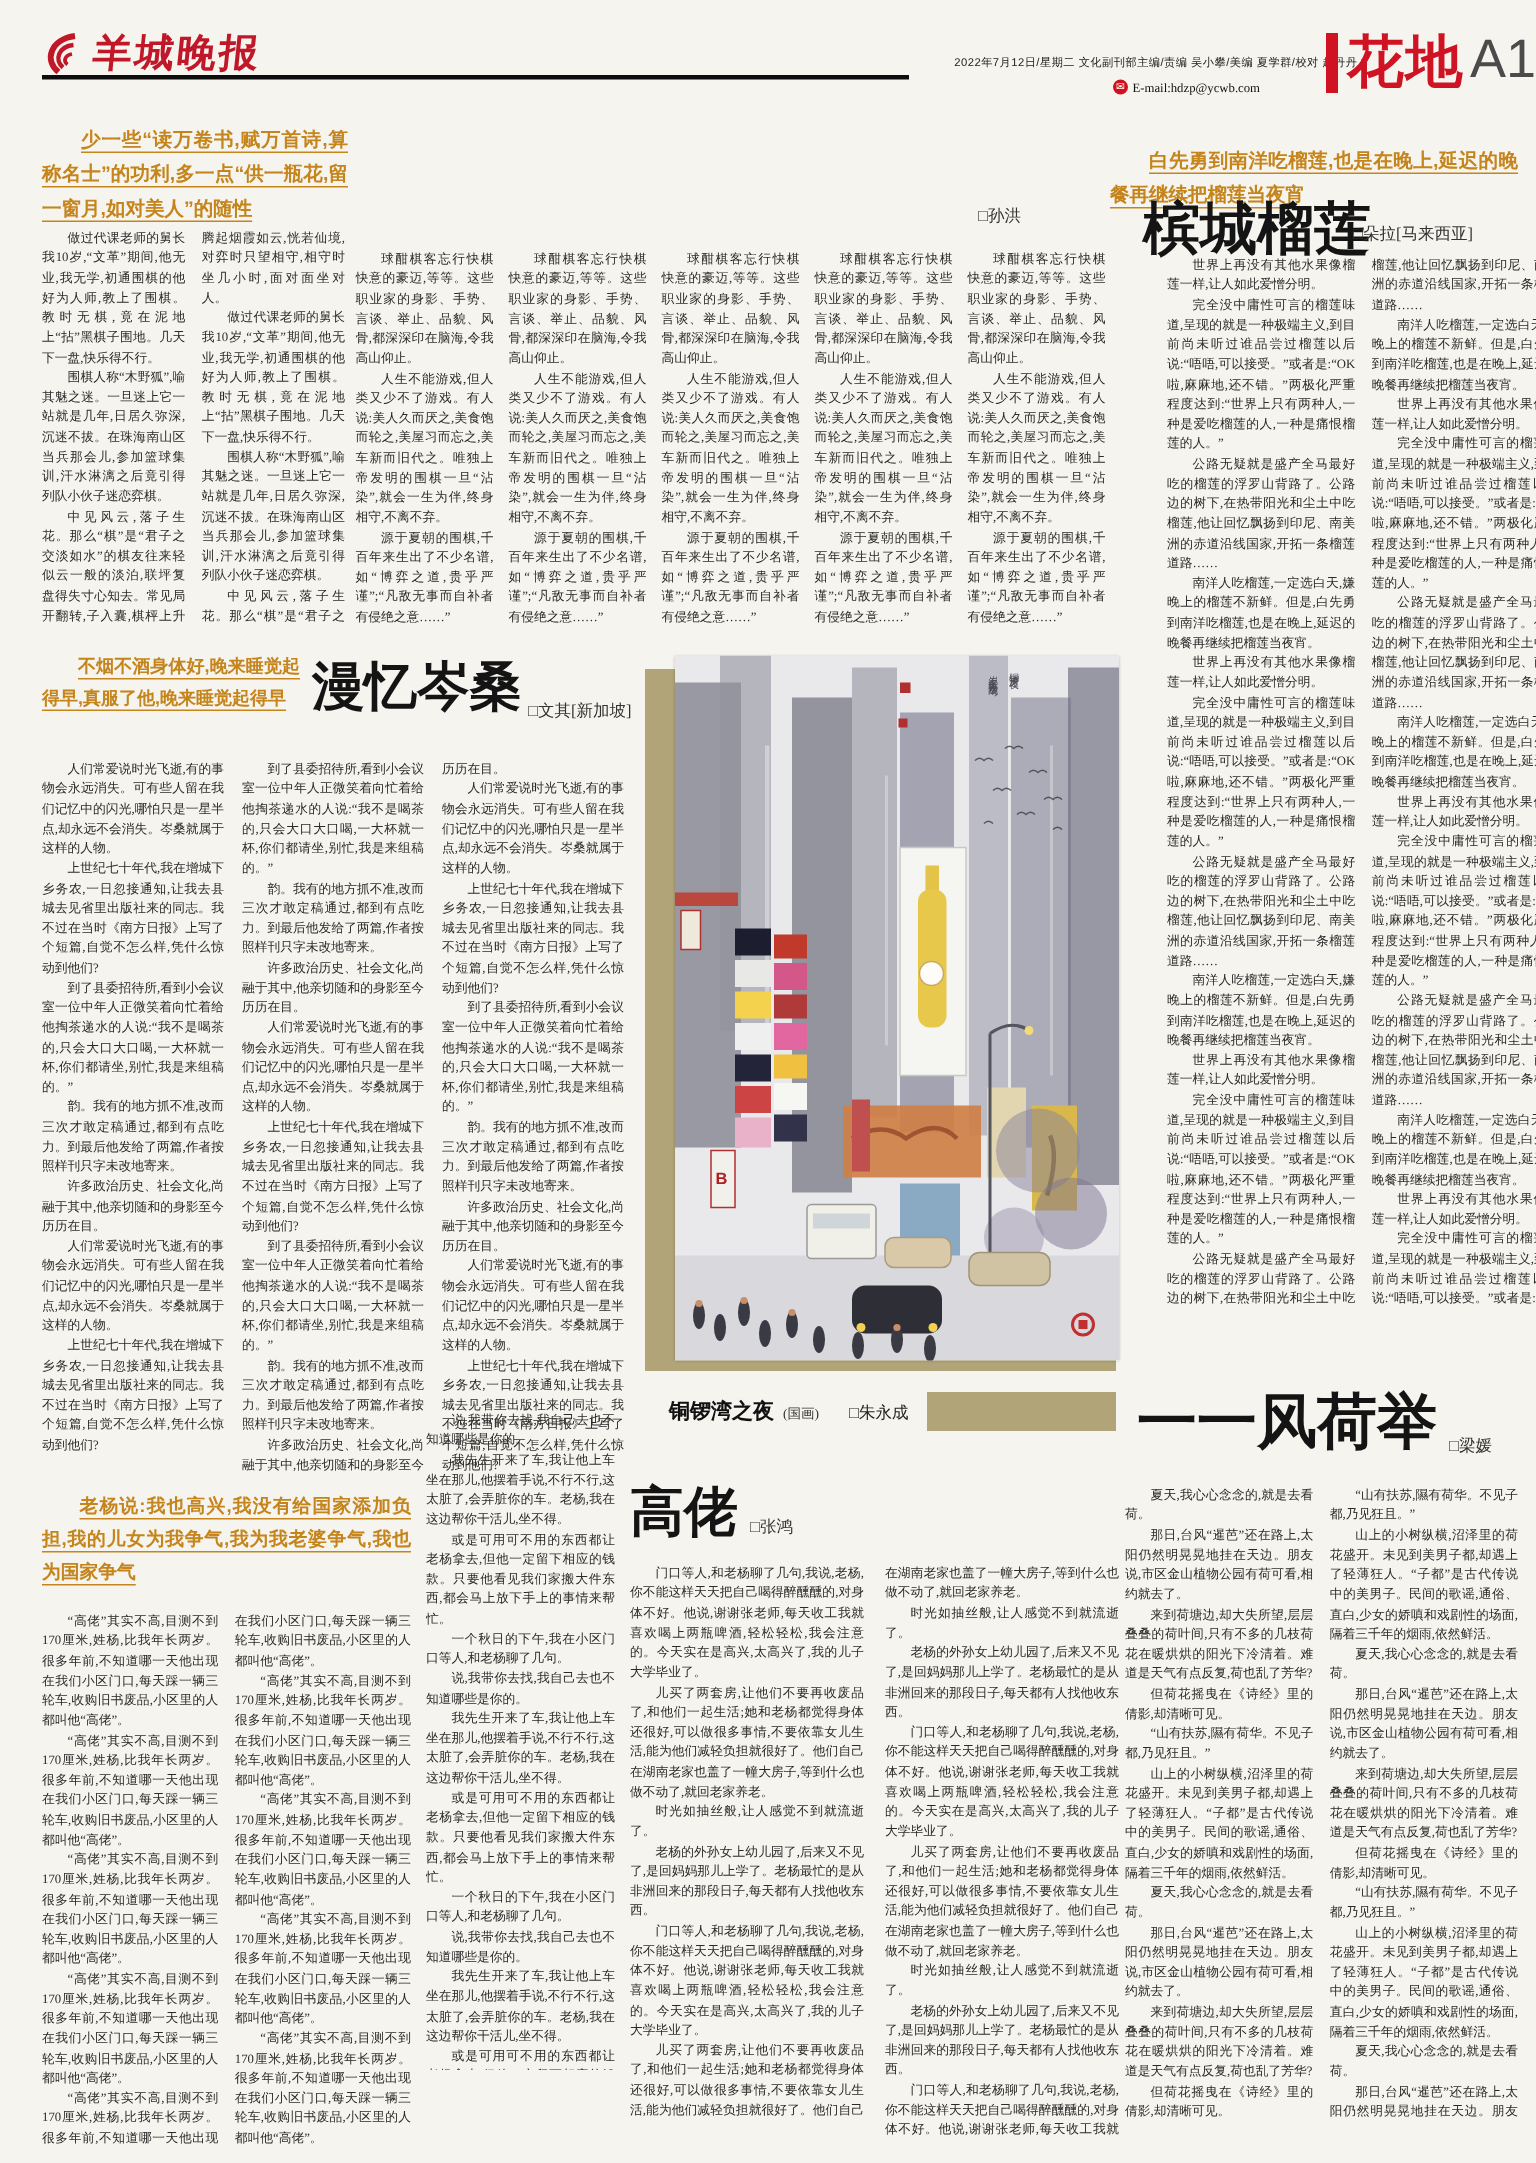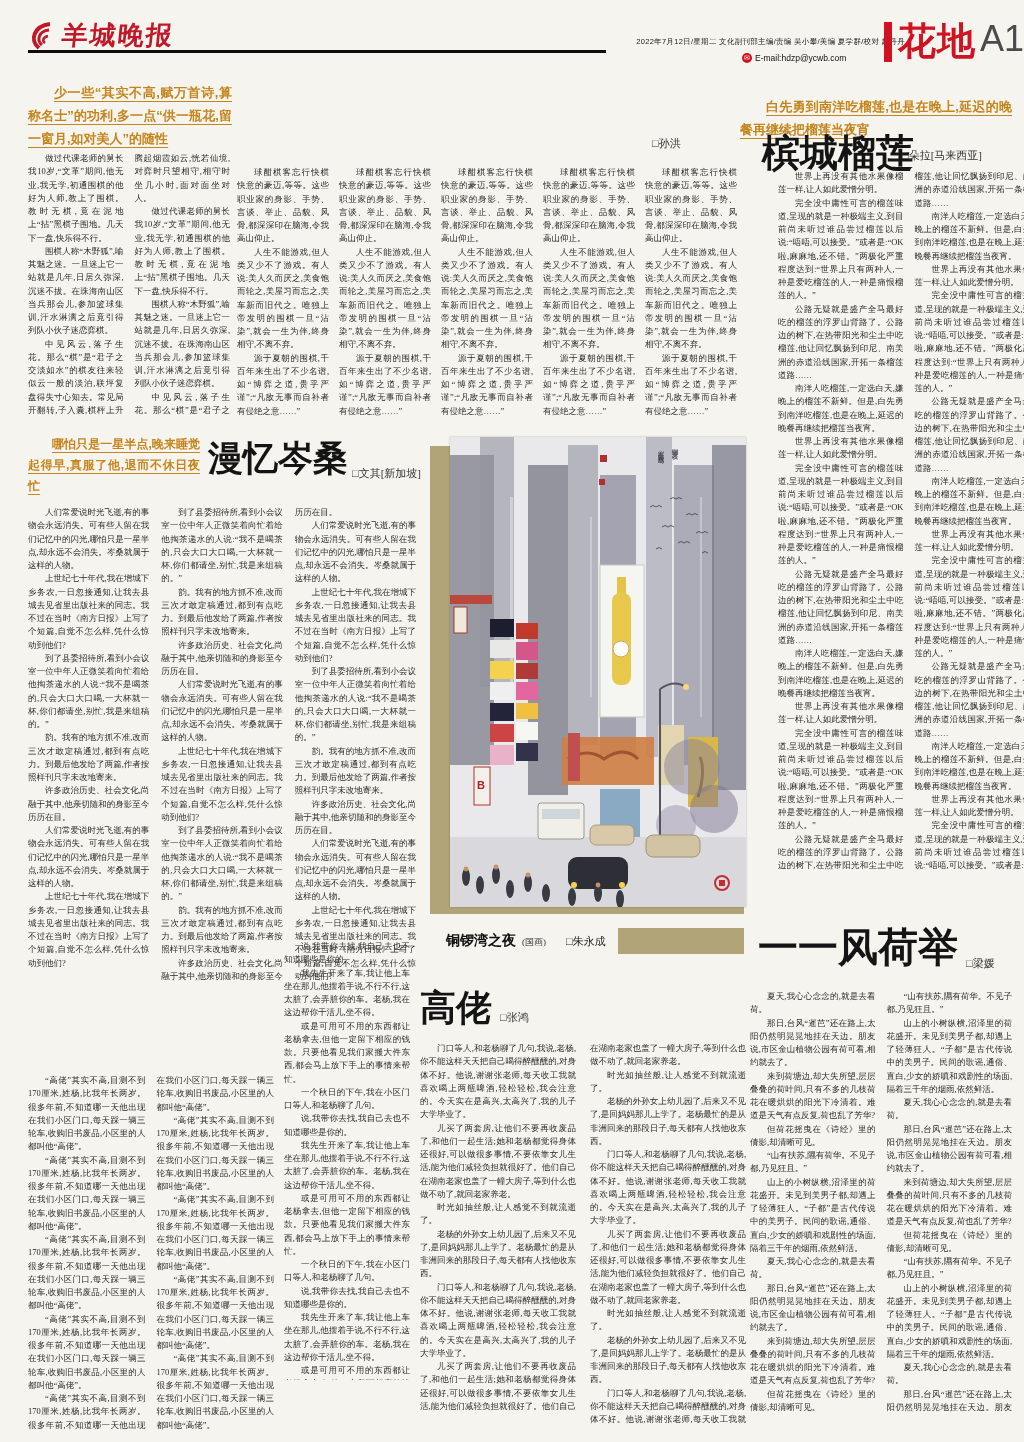--- a/index.html
+++ b/index.html
@@ -6,21 +6,21 @@
   .page{position:relative;width:1024px;height:1442px;background:#f6f4ee;overflow:hidden;
         font-family:"Liberation Serif",serif;color:#2b2b2b;}
   
   .logo{position:absolute;left:26px;top:18px;display:flex;align-items:center;gap:4px;}
   .logo-text{font-family:"Liberation Serif",serif;font-weight:bold;font-size:26px;color:#c01828;
              transform:skewX(-6deg);letter-spacing:2px;}
   .hrule{position:absolute;left:28px;top:50px;width:578px;height:3px;background:#0d0d0d;}
   .dateline{position:absolute;left:540px;top:37px;width:365px;text-align:right;font-size:7.5px;
             color:#222;font-family:"Liberation Sans",sans-serif;letter-spacing:.3px;}
   .email{position:absolute;left:742px;top:53px;display:flex;align-items:center;gap:3px;
-         font-size:8.5px;color:#111;font-family:Liberation Sans, sans-serif;}
+         font-size:8.5px;color:#111;font-family:Liberation Serif, serif;}
   .email-ic{width:10px;height:10px;border-radius:50%;background:#d0121f;color:#fff;font-size:7px;
             line-height:10px;text-align:center;}
   .secbar{position:absolute;left:884px;top:22px;width:8px;height:40px;background:#cf1322;}
   .secname{position:absolute;left:898px;top:16px;font-family:"Liberation Sans",sans-serif;
            font-weight:bold;font-size:38px;color:#cf1322;letter-spacing:1px;}
   .pageno{position:absolute;left:980px;top:18px;font-family:"Liberation Sans",sans-serif;
           font-weight:300;font-size:36px;color:#4b4b4b;}
   
   .lead{color:#c5851c;font-weight:bold;font-family:"Liberation Sans",sans-serif;
         text-decoration:underline;text-decoration-thickness:1px;text-underline-offset:3.5px;
@@ -63,21 +63,21 @@
   <div class="hrule"></div>
   <div class="dateline">2022年7月12日/星期二 文化副刊部主编/责编 吴小攀/美编 夏学群/校对 赵丹丹</div>
   <div class="email">
     <span class="email-ic">✉</span>
     <span>E-mail:hdzp@ycwb.com</span>
   </div>
   <div class="secbar"></div>
   <div class="secname">花地</div>
   <div class="pageno">A10</div>
 
-  <div class="lead" style="position:absolute;left:28px;top:82px;width:204px;font-size:13px;">少一些“其实不高,赋万首诗,算称名士”的功利,多一点“供一瓶花,留一窗月,如对美人”的随性</div>
+  <div class="lead" style="position:absolute;left:28px;top:82px;width:204px;font-size:13px;">少一些“读万卷书,赋万首诗,算称名士”的功利,多一点“供一瓶花,留一窗月,如对美人”的随性</div>
   <div class="byline" style="left:652px;top:136px;">□孙洪</div>
   <div class="bt c2" style="left:28px;top:152px;width:202px;height:276px;">
       <p>做过代课老师的舅长我10岁,“文革”期间,他无业,我无学,初通围棋的他好为人师,教上了围棋。教时无棋,竟在泥地上“拈”黑棋子围地。几天下一盘,快乐得不行。</p>
       <p>围棋人称“木野狐”,喻其魅之迷。一旦迷上它一站就是几年,日居久弥深,沉迷不拔。在珠海南山区当兵那会儿,参加篮球集训,汗水淋漓之后竟引得列队小伙子迷恋弈棋。</p>
       <p>中见风云,落子生花。那么“棋”是“君子之交淡如水”的棋友往来轻似云一般的淡泊,联坪复盘得失寸心知去。常见局开翻转,子入囊,棋枰上升腾起烟霞如云,恍若仙境,对弈时只望相守,相守时坐几小时,面对面坐对人。</p>
       <p>做过代课老师的舅长我10岁,“文革”期间,他无业,我无学,初通围棋的他好为人师,教上了围棋。教时无棋,竟在泥地上“拈”黑棋子围地。几天下一盘,快乐得不行。</p>
       <p>围棋人称“木野狐”,喻其魅之迷。一旦迷上它一站就是几年,日居久弥深,沉迷不拔。在珠海南山区当兵那会儿,参加篮球集训,汗水淋漓之后竟引得列队小伙子迷恋弈棋。</p>
       <p>中见风云,落子生花。那么“棋”是“君子之交淡如水”的棋友往来轻似云一般的淡泊,联坪复盘得失寸心知去。常见局开翻转,子入囊,棋枰上升腾起烟霞如云,恍若仙境,对弈时只望相守,相守时坐几小时,面对面坐对人。</p>
     </div>
   <div class="bt c5" style="left:237px;top:166px;width:500px;height:262px;">
@@ -119,21 +119,21 @@
       <p>公路无疑就是盛产全马最好吃的榴莲的浮罗山背路了。公路边的树下,在热带阳光和尘土中吃榴莲,他让回忆飘扬到印尼、南美洲的赤道沿线国家,开拓一条榴莲道路……</p>
       <p>南洋人吃榴莲,一定选白天,嫌晚上的榴莲不新鲜。但是,白先勇到南洋吃榴莲,也是在晚上,延迟的晚餐再继续把榴莲当夜宵。</p>
       <p>世界上再没有其他水果像榴莲一样,让人如此爱憎分明。</p>
       <p>完全没中庸性可言的榴莲味道,呈现的就是一种极端主义,到目前尚未听过谁品尝过榴莲以后说:“唔唔,可以接受。”或者是:“OK啦,麻麻地,还不错。”两极化严重程度达到:“世界上只有两种人,一种是爱吃榴莲的人,一种是痛恨榴莲的人。”</p>
       <p>公路无疑就是盛产全马最好吃的榴莲的浮罗山背路了。公路边的树下,在热带阳光和尘土中吃榴莲,他让回忆飘扬到印尼、南美洲的赤道沿线国家,开拓一条榴莲道路……</p>
       <p>南洋人吃榴莲,一定选白天,嫌晚上的榴莲不新鲜。但是,白先勇到南洋吃榴莲,也是在晚上,延迟的晚餐再继续把榴莲当夜宵。</p>
       <p>世界上再没有其他水果像榴莲一样,让人如此爱憎分明。</p>
       <p>完全没中庸性可言的榴莲味道,呈现的就是一种极端主义,到目前尚未听过谁品尝过榴莲以后说:“唔唔,可以接受。”或者是:“OK啦,麻麻地,还不错。”两极化严重程度达到:“世界上只有两种人,一种是爱吃榴莲的人,一种是痛恨榴莲的人。”</p>
     </div>
 
-  <div class="lead" style="position:absolute;left:28px;top:434px;width:172px;font-size:12px;">哪怕只是一星半点,晚来睡觉起得早,真服了他,退而不休日夜忙</div>
+  <div class="lead" style="position:absolute;left:28px;top:434px;width:172px;font-size:12px;">不烟不酒身体好,晚来睡觉起得早,真服了他,晚来睡觉起得早</div>
   <div class="t-hei" style="left:208px;top:440px;font-size:35px;">漫忆岑桑</div>
   <div class="byline" style="left:352px;top:466px;">□文其[新加坡]</div>
   <div class="bt c3" style="left:28px;top:506px;width:388px;height:480px;">
       <p>人们常爱说时光飞逝,有的事物会永远消失。可有些人留在我们记忆中的闪光,哪怕只是一星半点,却永远不会消失。岑桑就属于这样的人物。</p>
       <p>上世纪七十年代,我在增城下乡务农,一日忽接通知,让我去县城去见省里出版社来的同志。我不过在当时《南方日报》上写了个短篇,自觉不怎么样,凭什么惊动到他们?</p>
       <p>到了县委招待所,看到小会议室一位中年人正微笑着向忙着给他掏茶递水的人说:“我不是喝茶的,只会大口大口喝,一大杯就一杯,你们都请坐,别忙,我是来组稿的。”</p>
       <p>韵。我有的地方抓不准,改而三次才敢定稿通过,都到有点吃力。到最后他发给了两篇,作者按照样刊只字未改地寄来。</p>
       <p>许多政治历史、社会文化,尚融于其中,他亲切随和的身影至今历历在目。</p>
       <p>人们常爱说时光飞逝,有的事物会永远消失。可有些人留在我们记忆中的闪光,哪怕只是一星半点,却永远不会消失。岑桑就属于这样的人物。</p>
       <p>上世纪七十年代,我在增城下乡务农,一日忽接通知,让我去县城去见省里出版社来的同志。我不过在当时《南方日报》上写了个短篇,自觉不怎么样,凭什么惊动到他们?</p>
@@ -284,20 +284,21 @@
       <p>夏天,我心心念念的,就是去看荷。</p>
       <p>那日,台风“暹芭”还在路上,太阳仍然明晃晃地挂在天边。朋友说,市区金山植物公园有荷可看,相约就去了。</p>
       <p>来到荷塘边,却大失所望,层层叠叠的荷叶间,只有不多的几枝荷花在暖烘烘的阳光下冷清着。难道是天气有点反复,荷也乱了芳华?</p>
       <p>但荷花摇曳在《诗经》里的倩影,却清晰可见。</p>
       <p>“山有扶苏,隰有荷华。不见子都,乃见狂且。”</p>
       <p>山上的小树纵横,沼泽里的荷花盛开。未见到美男子都,却遇上了轻薄狂人。“子都”是古代传说中的美男子。民间的歌谣,通俗、直白,少女的娇嗔和戏剧性的场面,隔着三千年的烟雨,依然鲜活。</p>
       <p>夏天,我心心念念的,就是去看荷。</p>
       <p>那日,台风“暹芭”还在路上,太阳仍然明晃晃地挂在天边。朋友说,市区金山植物公园有荷可看,相约就去了。</p>
     </div>
 
+  <div class="lead" style="position:absolute;left:28px;top:994px;width:246px;font-size:12.5px;">老杨说:我也高兴,我没有给国家添加负担,我的儿女为我争气,我为我老婆争气,我也为国家争气</div>
   <div class="t-hei" style="left:420px;top:990px;font-size:36px;">高佬</div>
   <div class="byline" style="left:500px;top:1010px;">□张鸿</div>
   <div class="bt c2" style="left:28px;top:1074px;width:246px;height:362px;">
       <p>“高佬”其实不高,目测不到170厘米,姓杨,比我年长两岁。很多年前,不知道哪一天他出现在我们小区门口,每天踩一辆三轮车,收购旧书废品,小区里的人都叫他“高佬”。</p>
       <p>“高佬”其实不高,目测不到170厘米,姓杨,比我年长两岁。很多年前,不知道哪一天他出现在我们小区门口,每天踩一辆三轮车,收购旧书废品,小区里的人都叫他“高佬”。</p>
       <p>“高佬”其实不高,目测不到170厘米,姓杨,比我年长两岁。很多年前,不知道哪一天他出现在我们小区门口,每天踩一辆三轮车,收购旧书废品,小区里的人都叫他“高佬”。</p>
       <p>“高佬”其实不高,目测不到170厘米,姓杨,比我年长两岁。很多年前,不知道哪一天他出现在我们小区门口,每天踩一辆三轮车,收购旧书废品,小区里的人都叫他“高佬”。</p>
       <p>“高佬”其实不高,目测不到170厘米,姓杨,比我年长两岁。很多年前,不知道哪一天他出现在我们小区门口,每天踩一辆三轮车,收购旧书废品,小区里的人都叫他“高佬”。</p>
       <p>“高佬”其实不高,目测不到170厘米,姓杨,比我年长两岁。很多年前,不知道哪一天他出现在我们小区门口,每天踩一辆三轮车,收购旧书废品,小区里的人都叫他“高佬”。</p>
       <p>“高佬”其实不高,目测不到170厘米,姓杨,比我年长两岁。很多年前,不知道哪一天他出现在我们小区门口,每天踩一辆三轮车,收购旧书废品,小区里的人都叫他“高佬”。</p>

